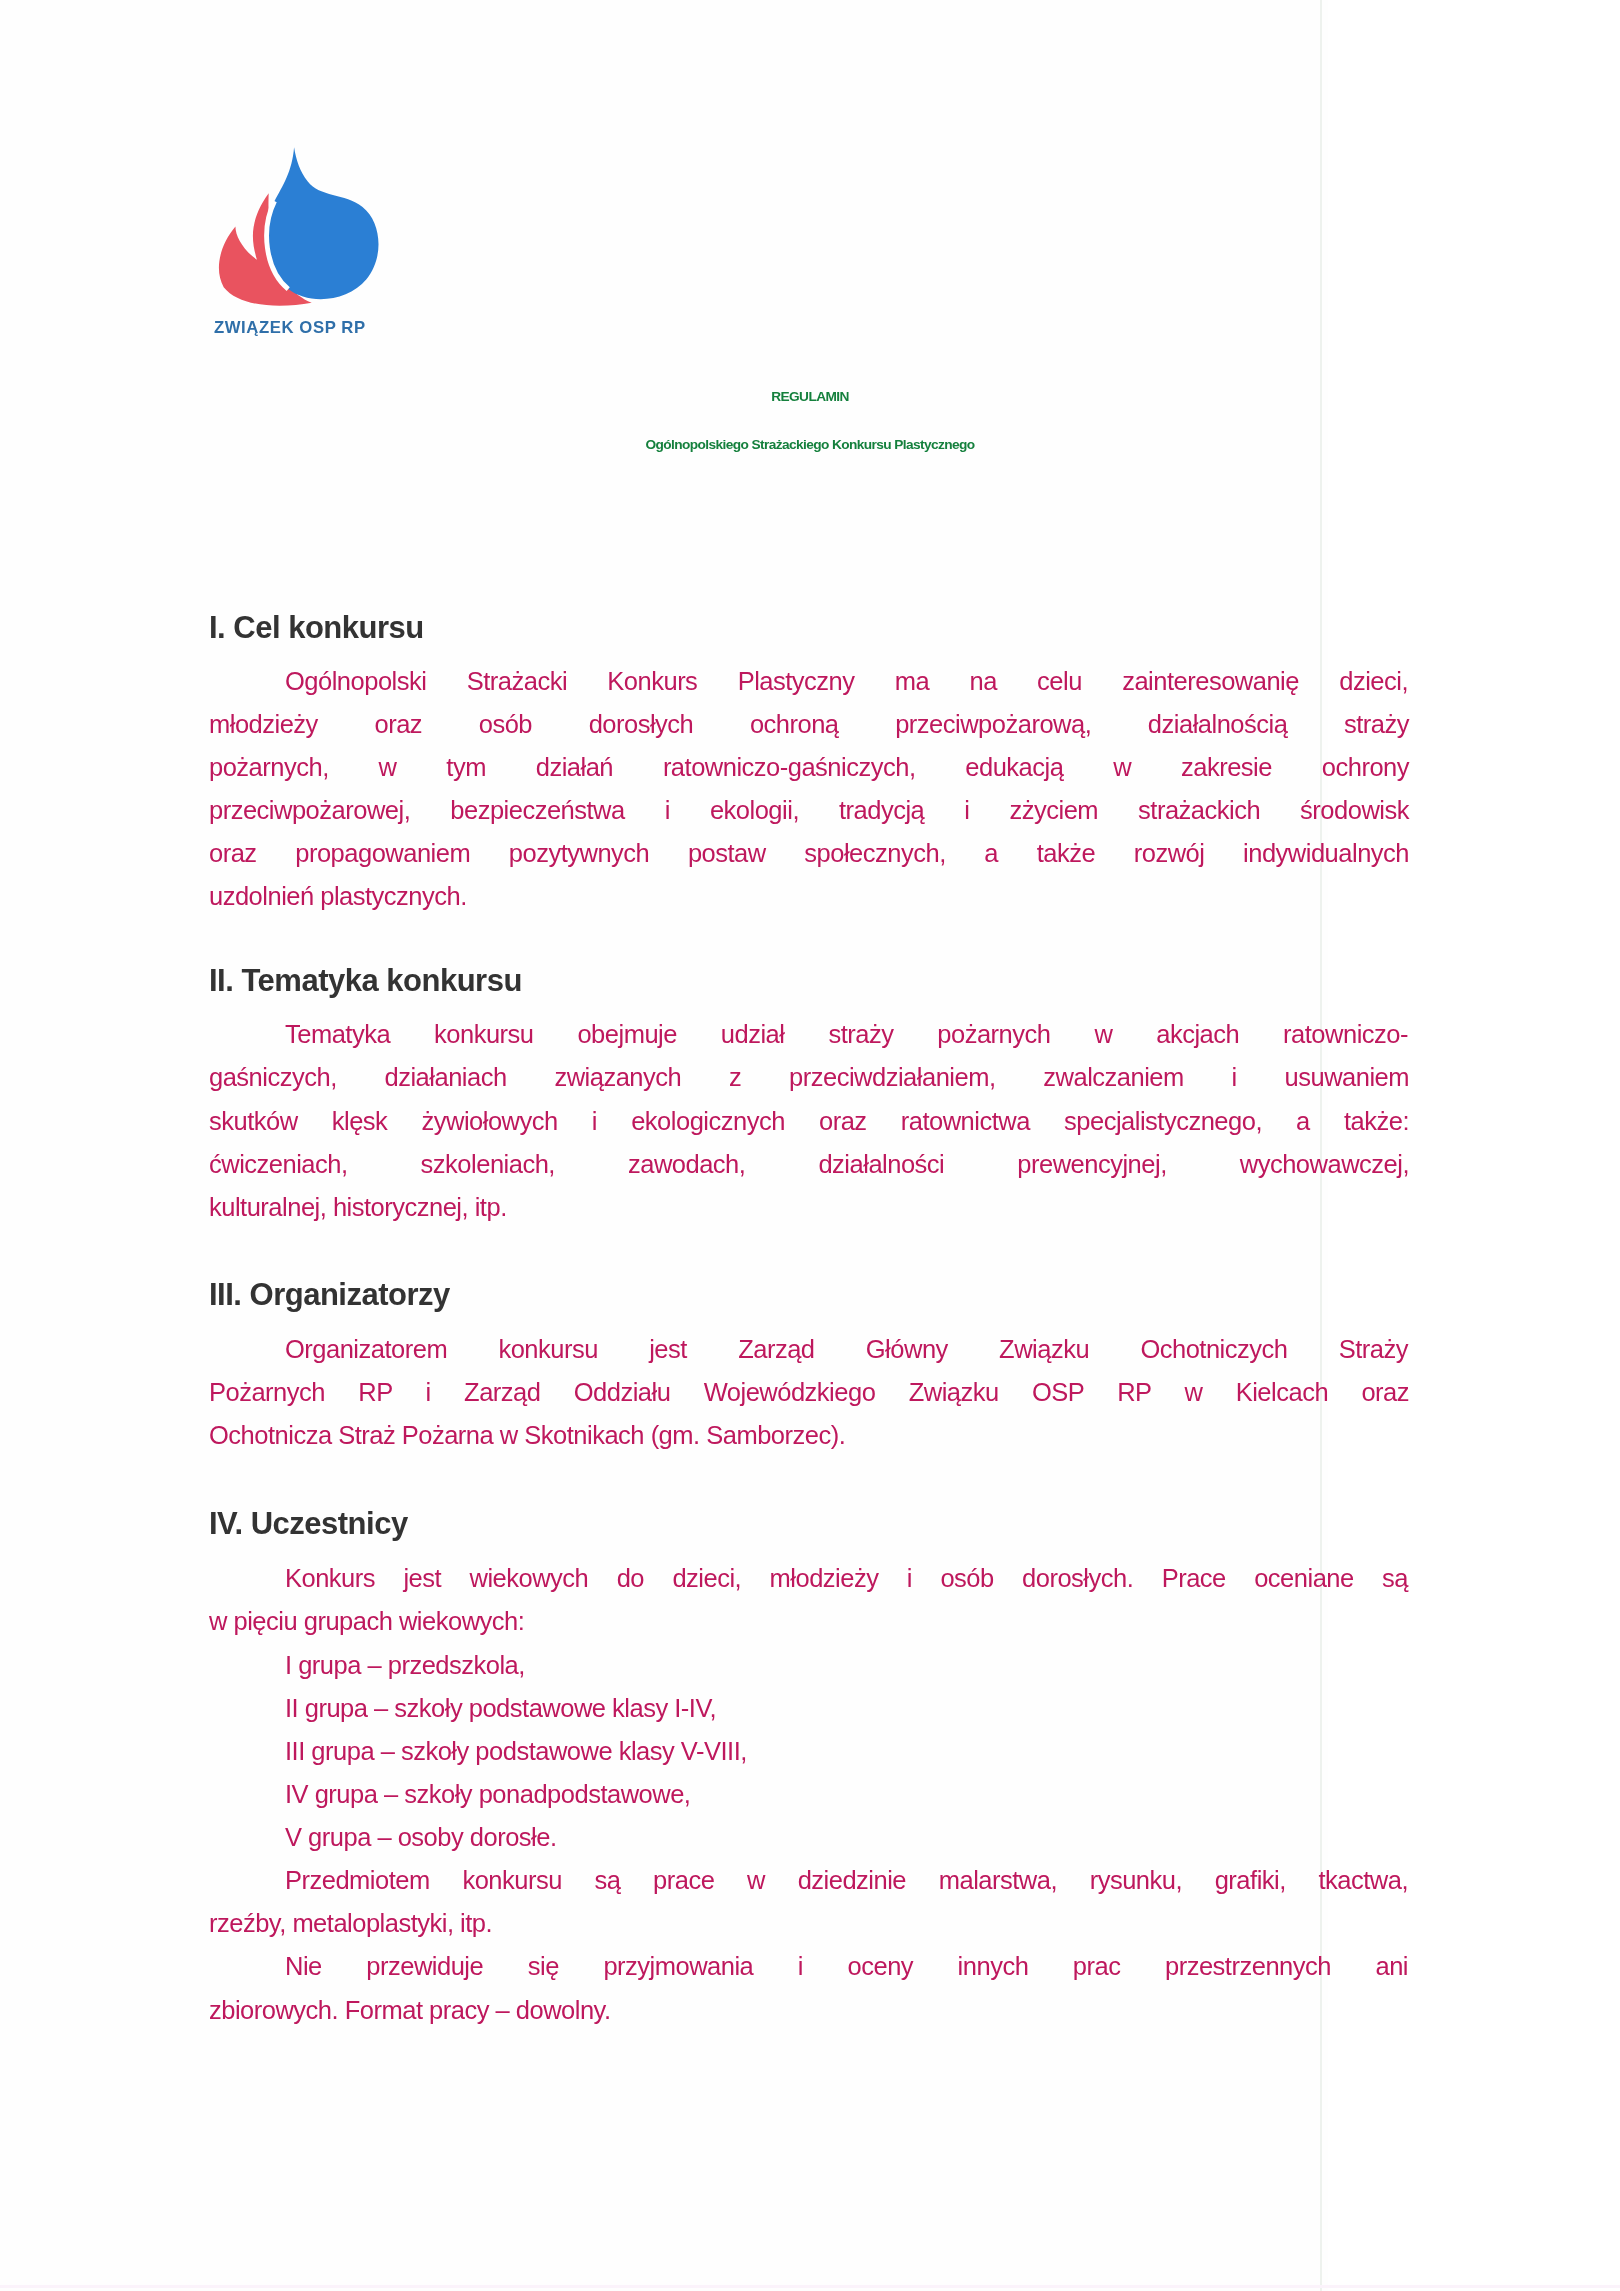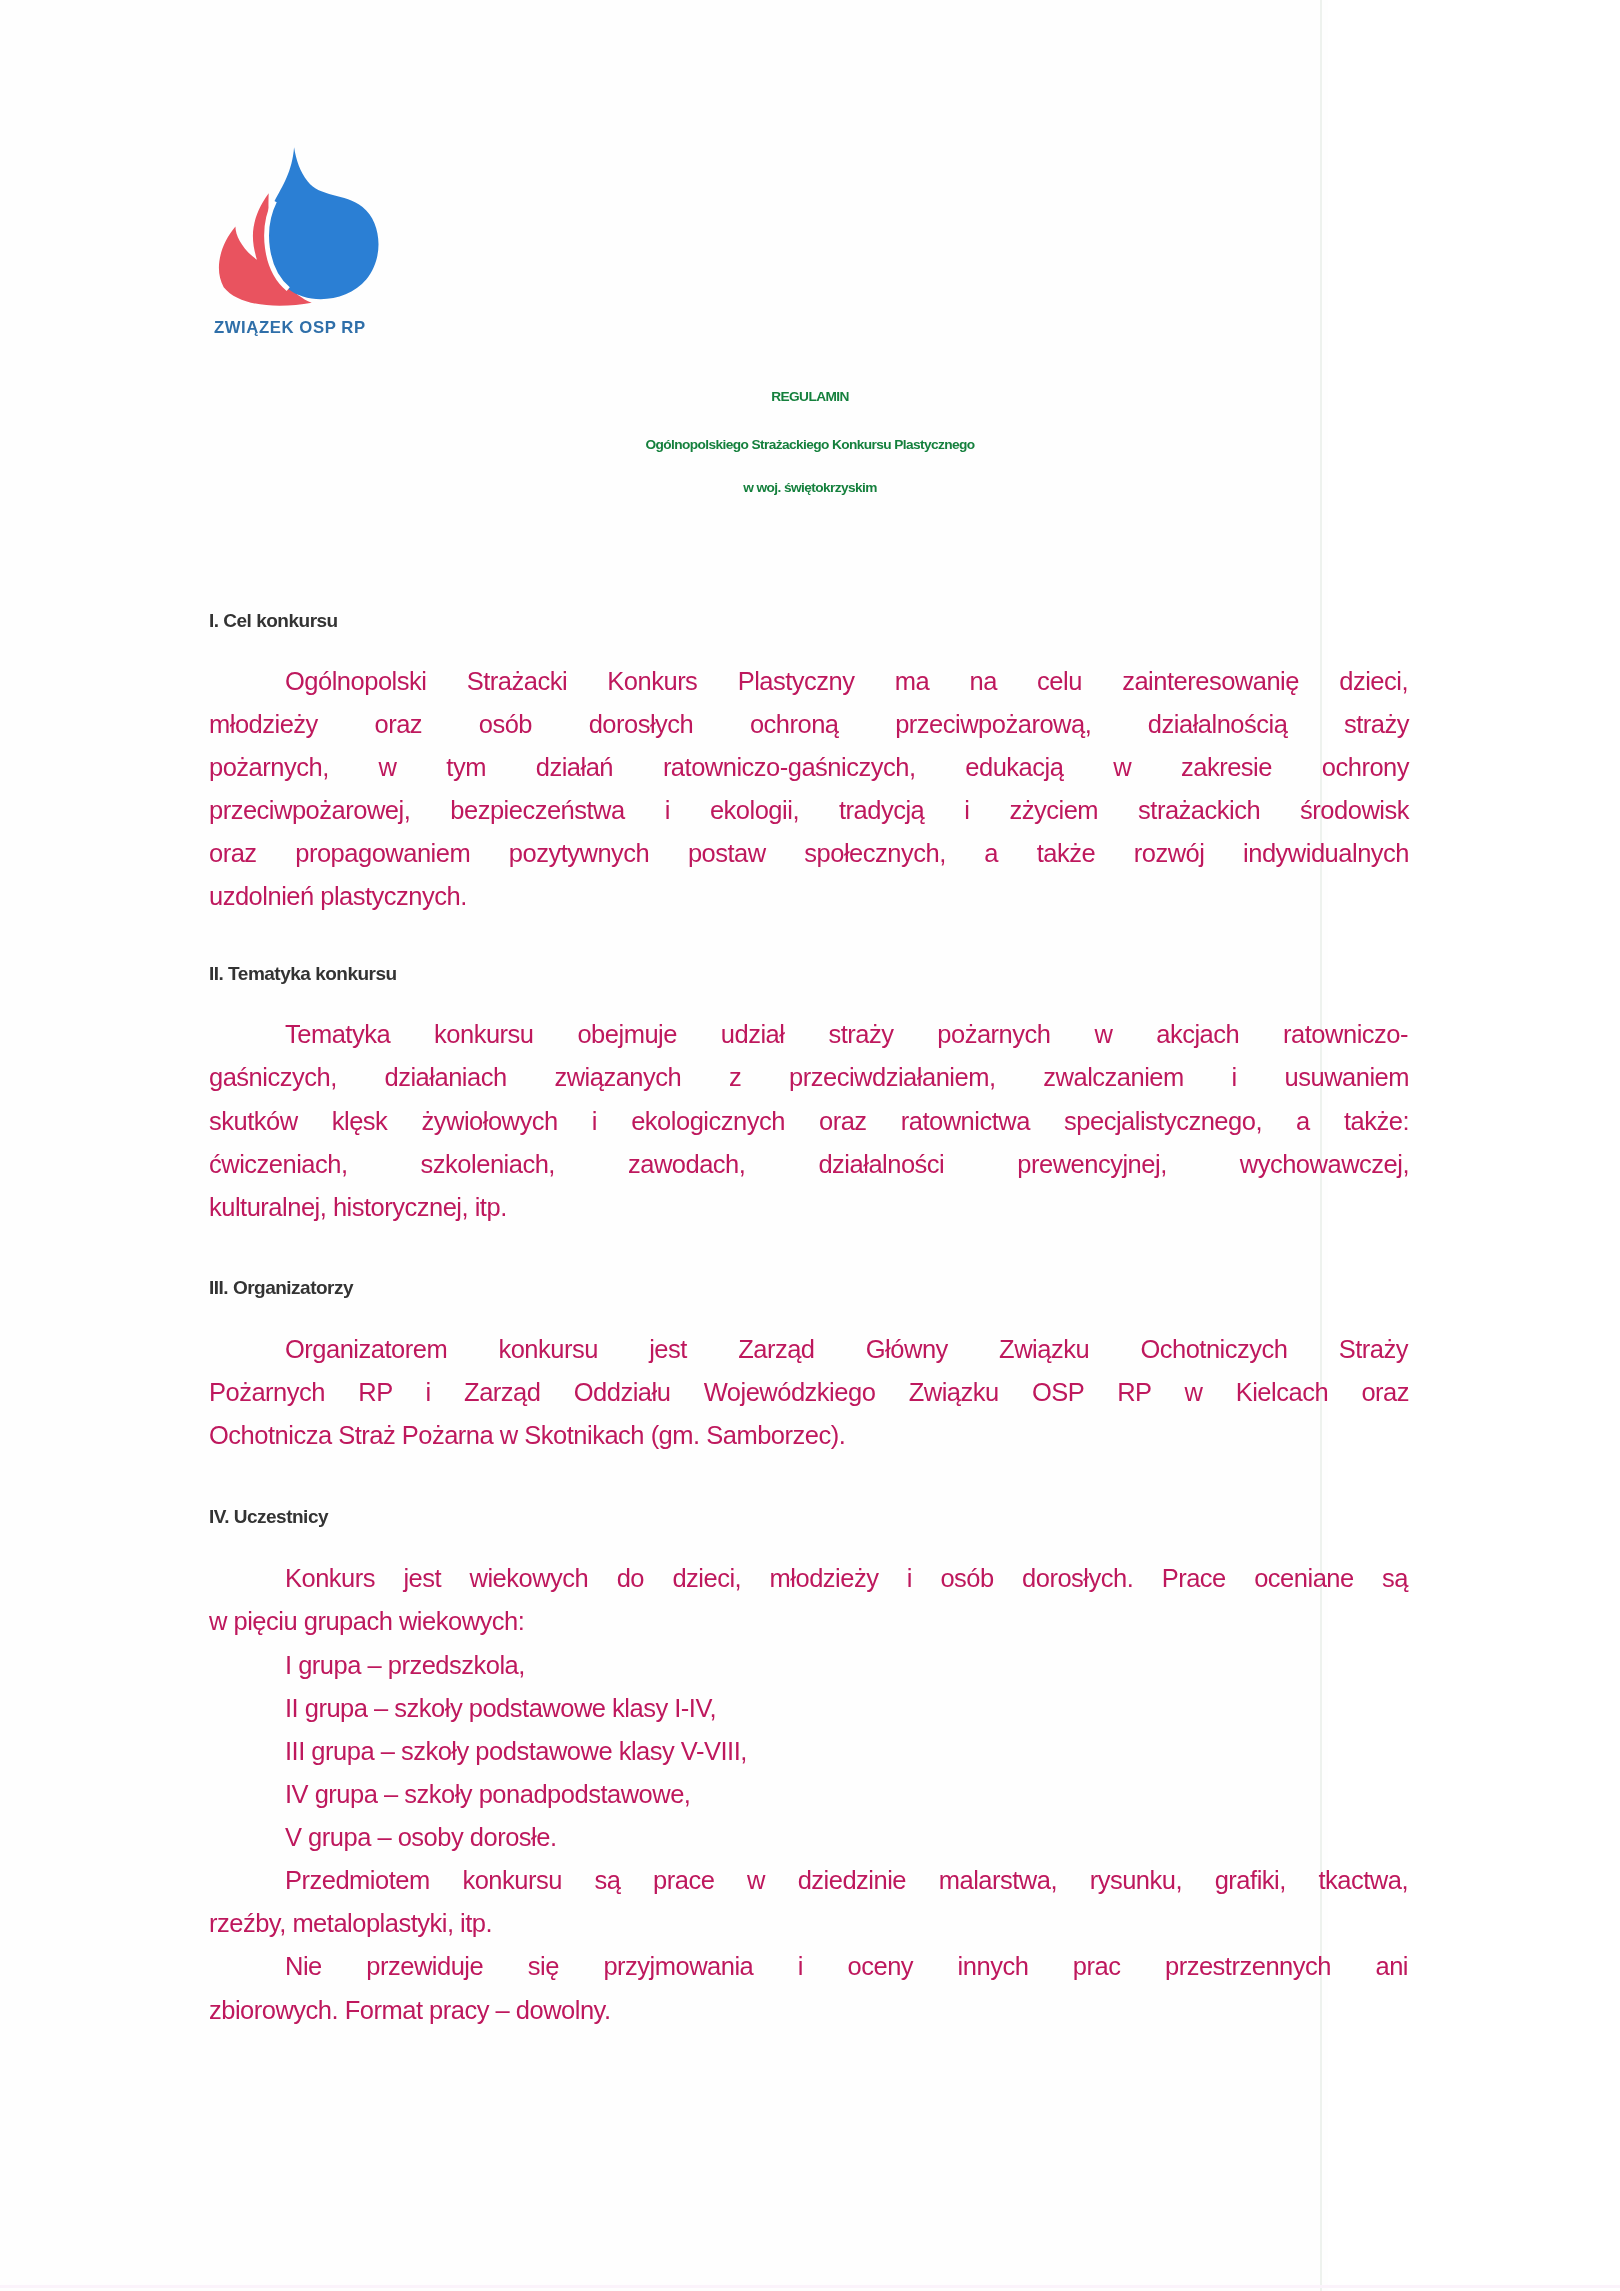--- a/index.html
+++ b/index.html
@@ -21,21 +21,21 @@
     font-size: 16.7px; letter-spacing: 0.6px; color: #2f6fa9; white-space: nowrap;
   }
 
   .title { position: absolute; left: 0; width: 1620px; text-align: center;
     font-weight: bold; font-size: 28px; color: #15803d; letter-spacing: -0.6px; white-space: nowrap; }
   .t1 { top: 389px; }
   .t2 { top: 437px; }
   .t3 { top: 480px; }
 
   .content { position: absolute; left: 209px; top: 0; width: 1200px; }
-  .h { position: absolute; left: 0; font-weight: bold; font-size: 19px; color: #333;
+  .h { position: absolute; left: 0; font-weight: bold; font-size: 31px; color: #333;
     letter-spacing: -0.5px; white-space: nowrap; }
   .line { position: absolute; left: 0; width: 1200px; font-size: 25.5px; line-height: 29px;
     height: 29px; white-space: nowrap; letter-spacing: -0.5px; color: #be185d;
     text-align: justify; text-align-last: justify; }
   .line.last { text-align-last: left; }
   .line.ind { left: 76px; width: 1123px; }
   .line.li { left: 76px; width: 1123px; text-align-last: left; }
 </style>
 </head>
 <body>
@@ -48,21 +48,20 @@
     <svg width="176" height="172" viewBox="0 0 180 175">
       <path d="M60 52 C 40 80, 42 100, 48 120 C 34 110, 26 96, 26 86 C 10 105, 4 130, 14 148 C 30 168, 70 170, 104 164 C 70 150, 58 110, 60 52 Z" fill="#e9535f"></path>
       <path d="M86 5 C 84 30, 74 45, 66 60 C 52 88, 56 130, 80 150 C 100 166, 140 164, 160 140 C 178 118, 176 82, 156 66 C 138 52, 112 56, 100 40 C 92 30, 88 18, 86 5 Z" fill="#2b7fd4"></path>
       <path d="M66 60 C 52 88, 56 130, 80 150" fill="none" stroke="#ffffff" stroke-width="5"></path>
     </svg>
     <div class="logo-text">ZWIĄZEK OSP RP</div>
   </div>
 
   <div class="title t1" style="font-size: 13.7px;">REGULAMIN</div>
   <div class="title t2" style="font-size: 13.7px; text-align: center;">Ogólnopolskiego Strażackiego Konkursu Plastycznego</div>
-  <div class="title t3" style="font-size: 13.7px;">w woj. świętokrzyskim</div>
 
   <div class="content">
 
     <div class="h" style="top:610px">I. Cel konkursu</div>
     <div class="line ind" style="top:667px">Ogólnopolski Strażacki Konkurs Plastyczny ma na celu zainteresowanię dzieci,</div>
     <div class="line" style="top:710px">młodzieży oraz osób dorosłych ochroną przeciwpożarową, działalnością straży</div>
     <div class="line" style="top:753px">pożarnych, w tym działań ratowniczo-gaśniczych, edukacją w zakresie ochrony</div>
     <div class="line" style="top:796px">przeciwpożarowej, bezpieczeństwa i ekologii, tradycją i zżyciem strażackich środowisk</div>
     <div class="line" style="top:839px">oraz propagowaniem pozytywnych postaw społecznych, a także rozwój indywidualnych</div>
     <div class="line last" style="top:882px">uzdolnień plastycznych.</div>

